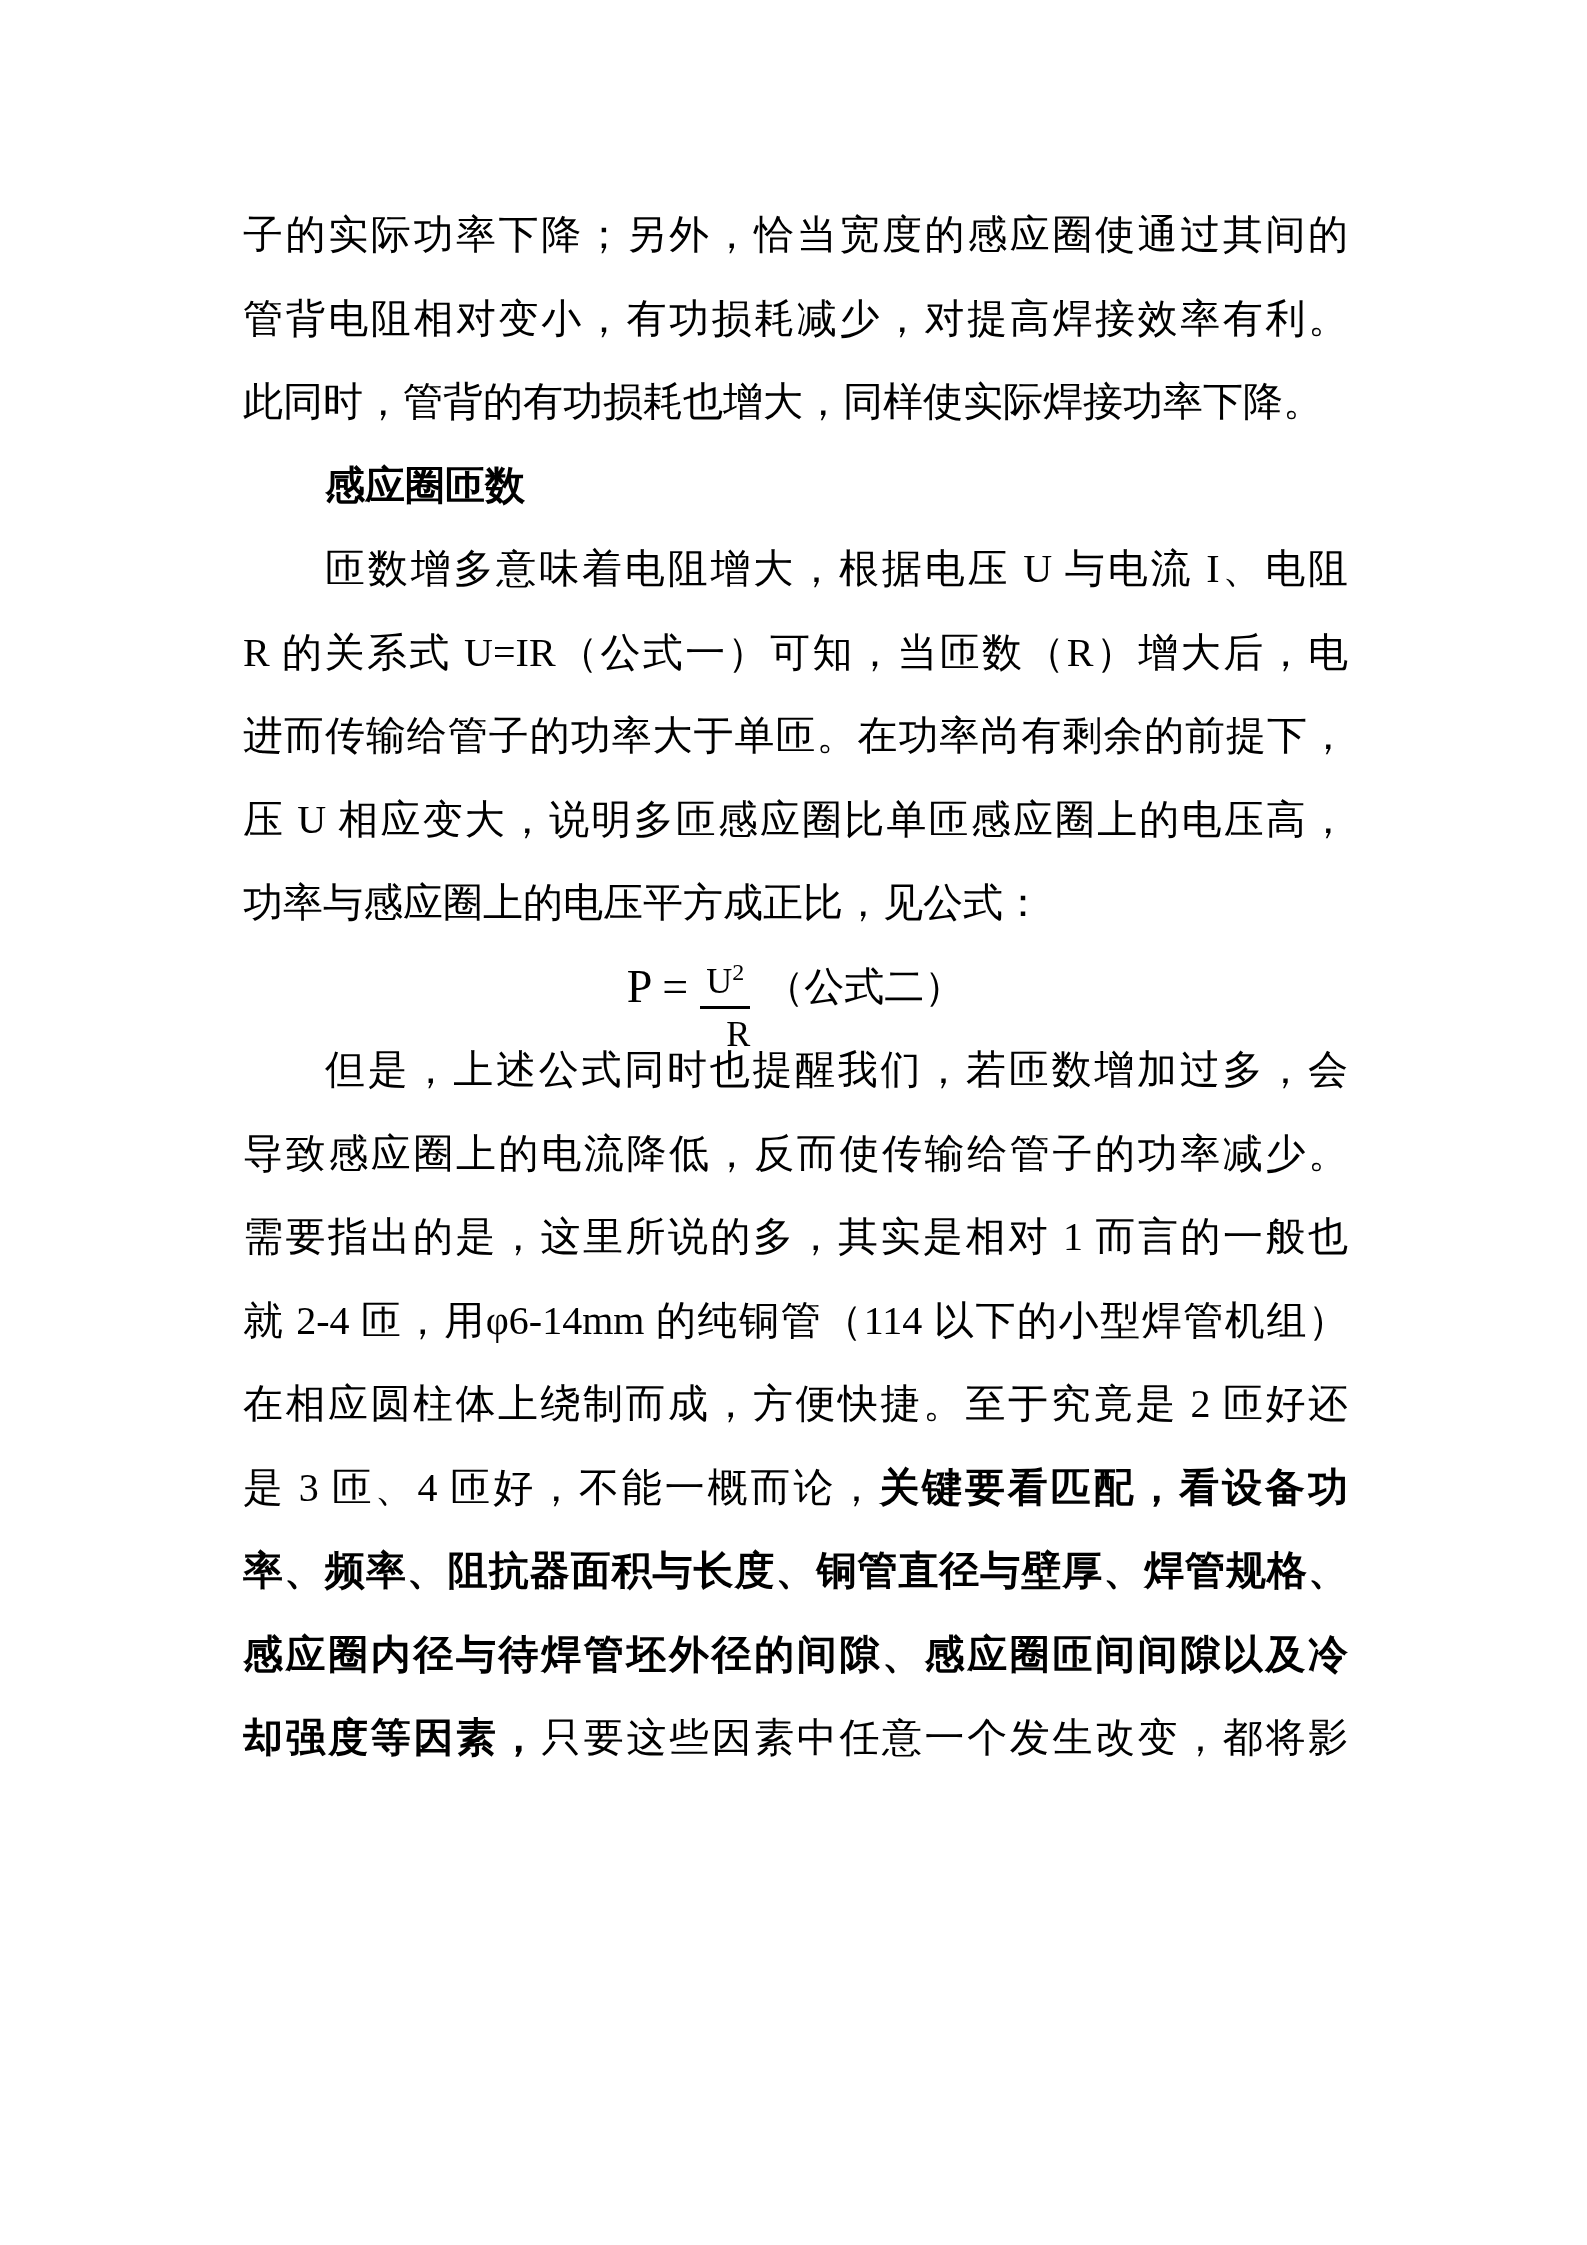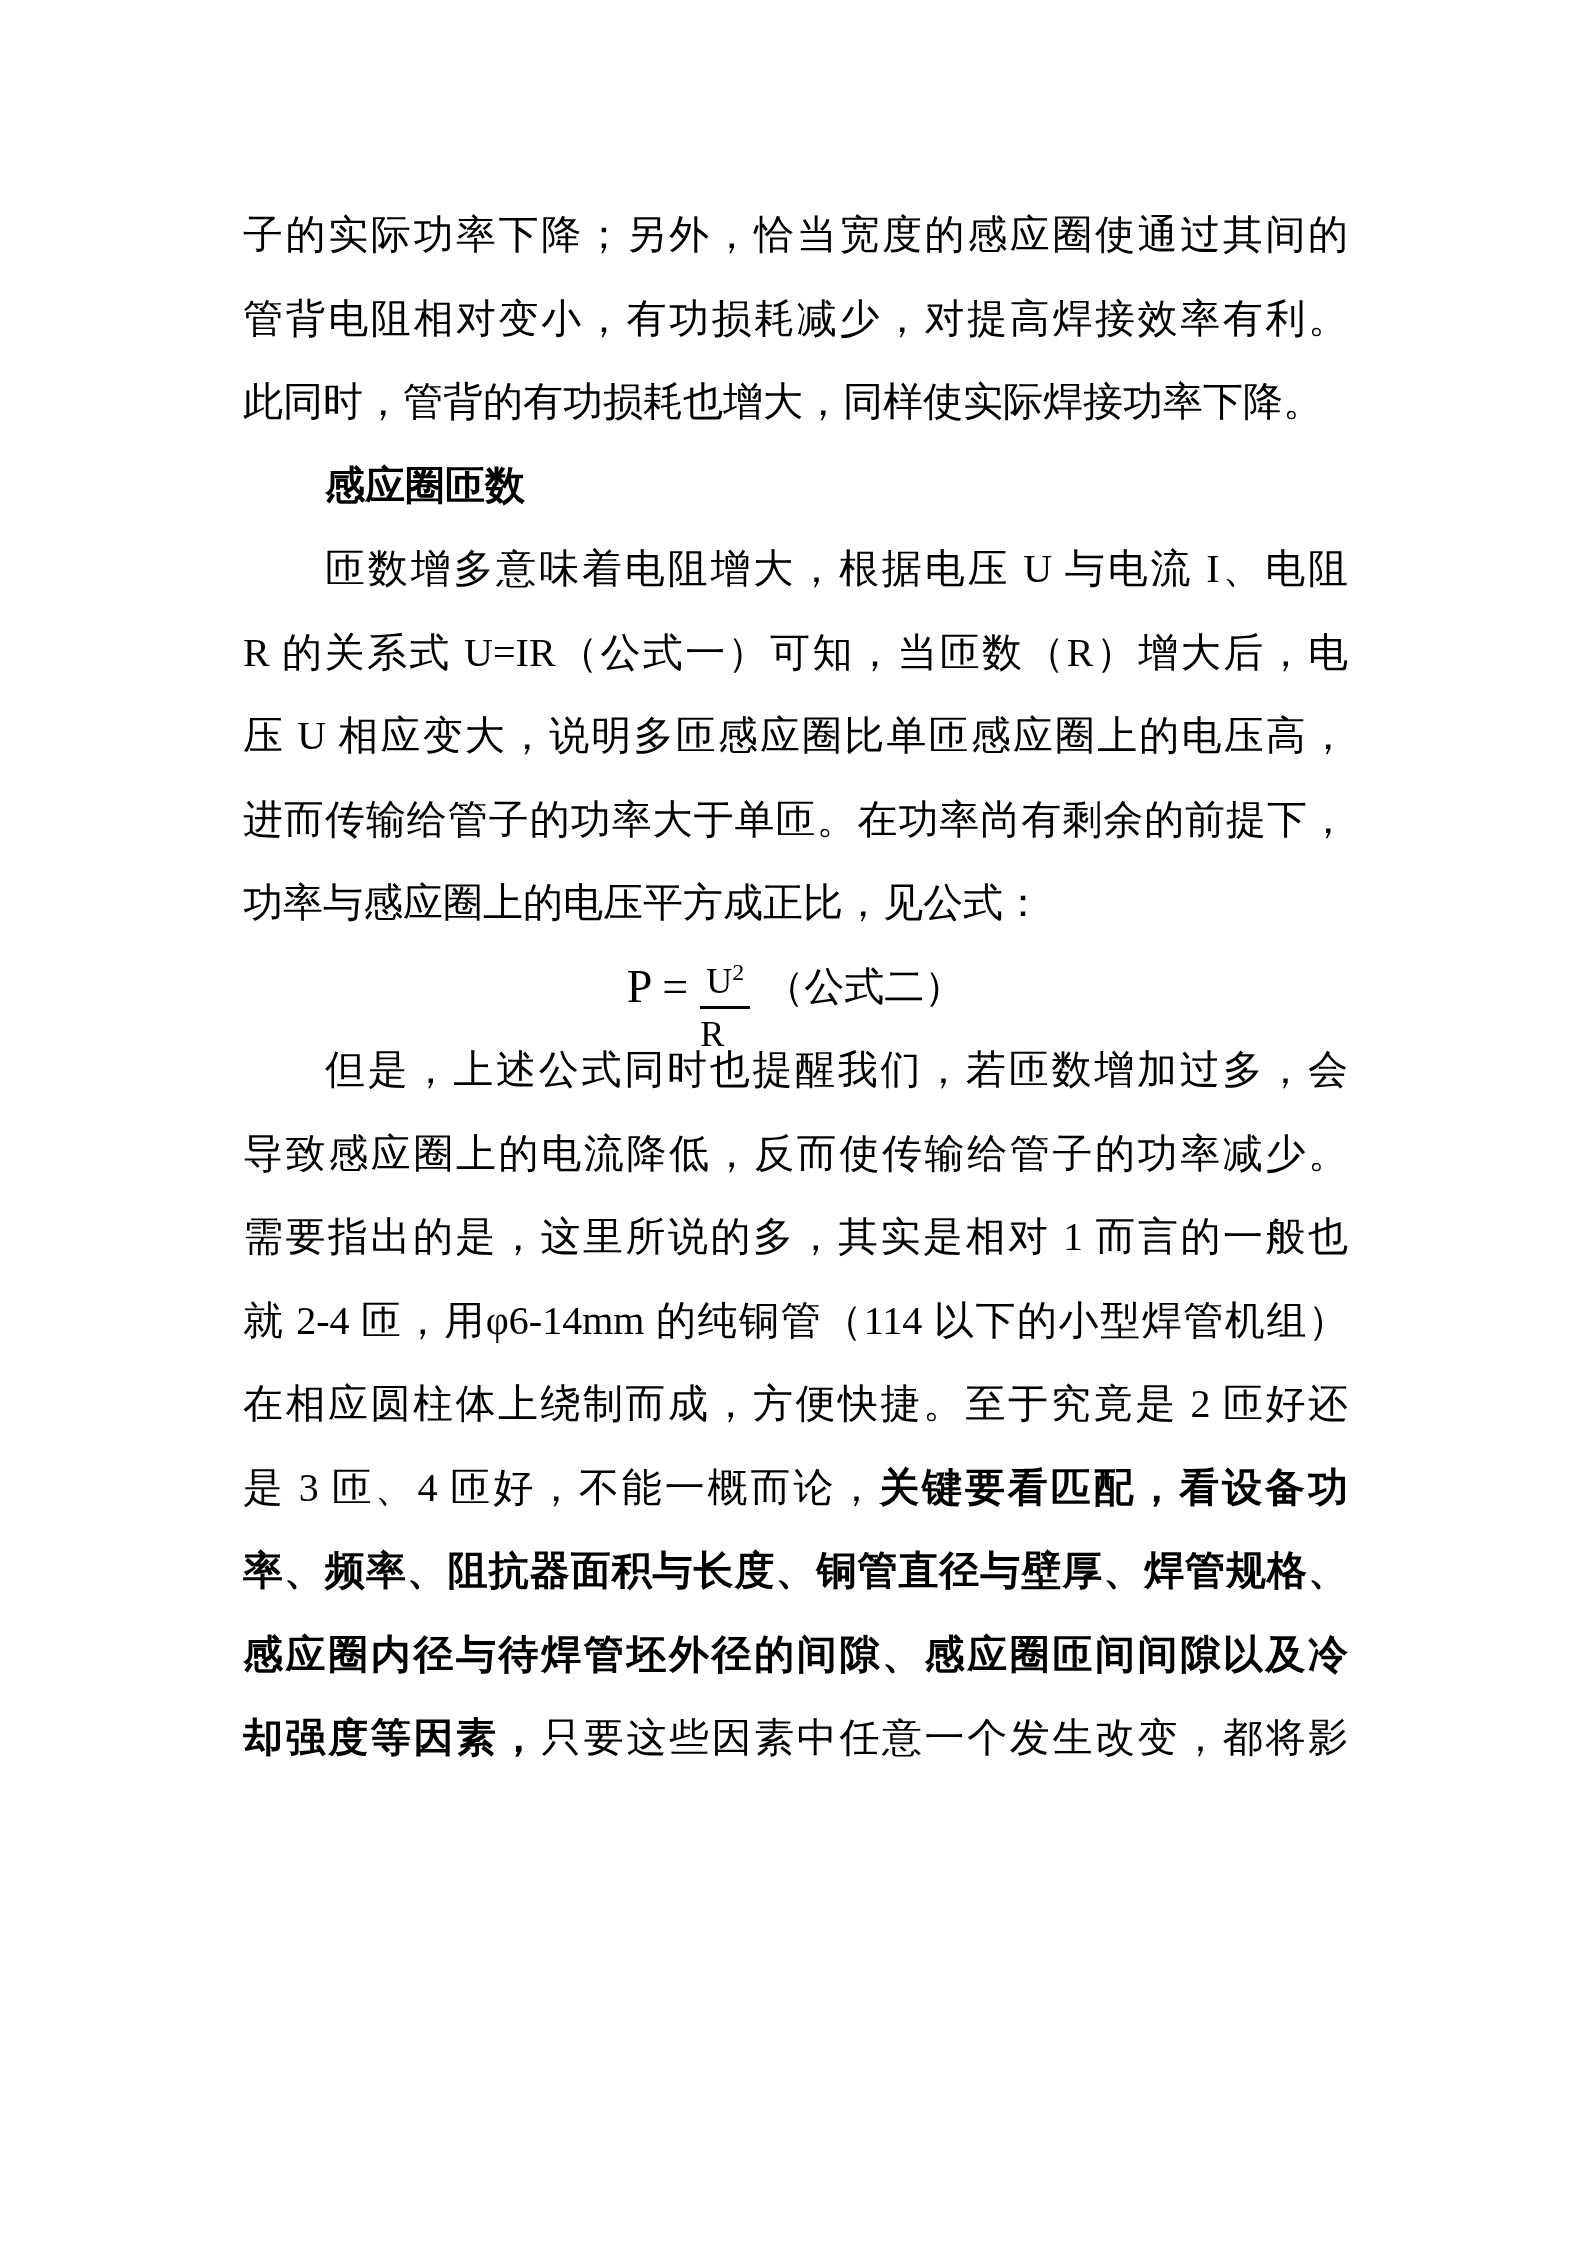--- a/index.html
+++ b/index.html
@@ -32,21 +32,21 @@
     display: flex;
     align-items: center;
     justify-content: center;
     text-align: center;
   }
   .f-lhs { font-size: 46px; font-weight: 500; }
   .f-eq  { font-size: 46px; margin: 0 12px 0 10px; }
   .frac {
     display: inline-flex;
     flex-direction: column;
-    align-items: flex-start;
+    align-items: flex-end;
     vertical-align: middle;
     line-height: 1;
     margin-right: 14px;
     margin-top: 42px;
   }
   .frac .num {
     font-size: 36px;
     padding: 0 6px 7px 6px;
     border-bottom: 3px solid #000;
   }
@@ -67,22 +67,22 @@
 <div class="doc">
 
   <div class="line"><span>子的实际功率下降；另外，恰当宽度的感应圈使通过其间的</span></div>
   <div class="line"><span>管背电阻相对变小，有功损耗减少，对提高焊接效率有利。</span></div>
   <div class="line last-left"><span>此同时，管背的有功损耗也增大，同样使实际焊接功率下降。</span></div>
 
   <div class="line last-left ind"><span class="b">感应圈匝数</span></div>
 
   <div class="line ind"><span>匝数增多意味着电阻增大，根据电压 U 与电流 I、电阻</span></div>
   <div class="line"><span>R 的关系式 U=IR（公式一）可知，当匝数（R）增大后，电</span></div>
+  <div class="line"><span>进而传输给管子的功率大于单匝。在功率尚有剩余的前提下，</span></div>
   <div class="line"><span>压 U 相应变大，说明多匝感应圈比单匝感应圈上的电压高，</span></div>
-  <div class="line"><span>进而传输给管子的功率大于单匝。在功率尚有剩余的前提下，</span></div>
   <div class="line last-left"><span>功率与感应圈上的电压平方成正比，见公式：</span></div>
 
   <div class="formula-line">
     <span class="f-lhs">P</span>
     <span class="f-eq">=</span>
     <span class="frac">
       <span class="num"><span>U</span><sup>2</sup></span>
       <span class="den">R</span>
     </span>
     <span class="f-label">（公式二）</span>

